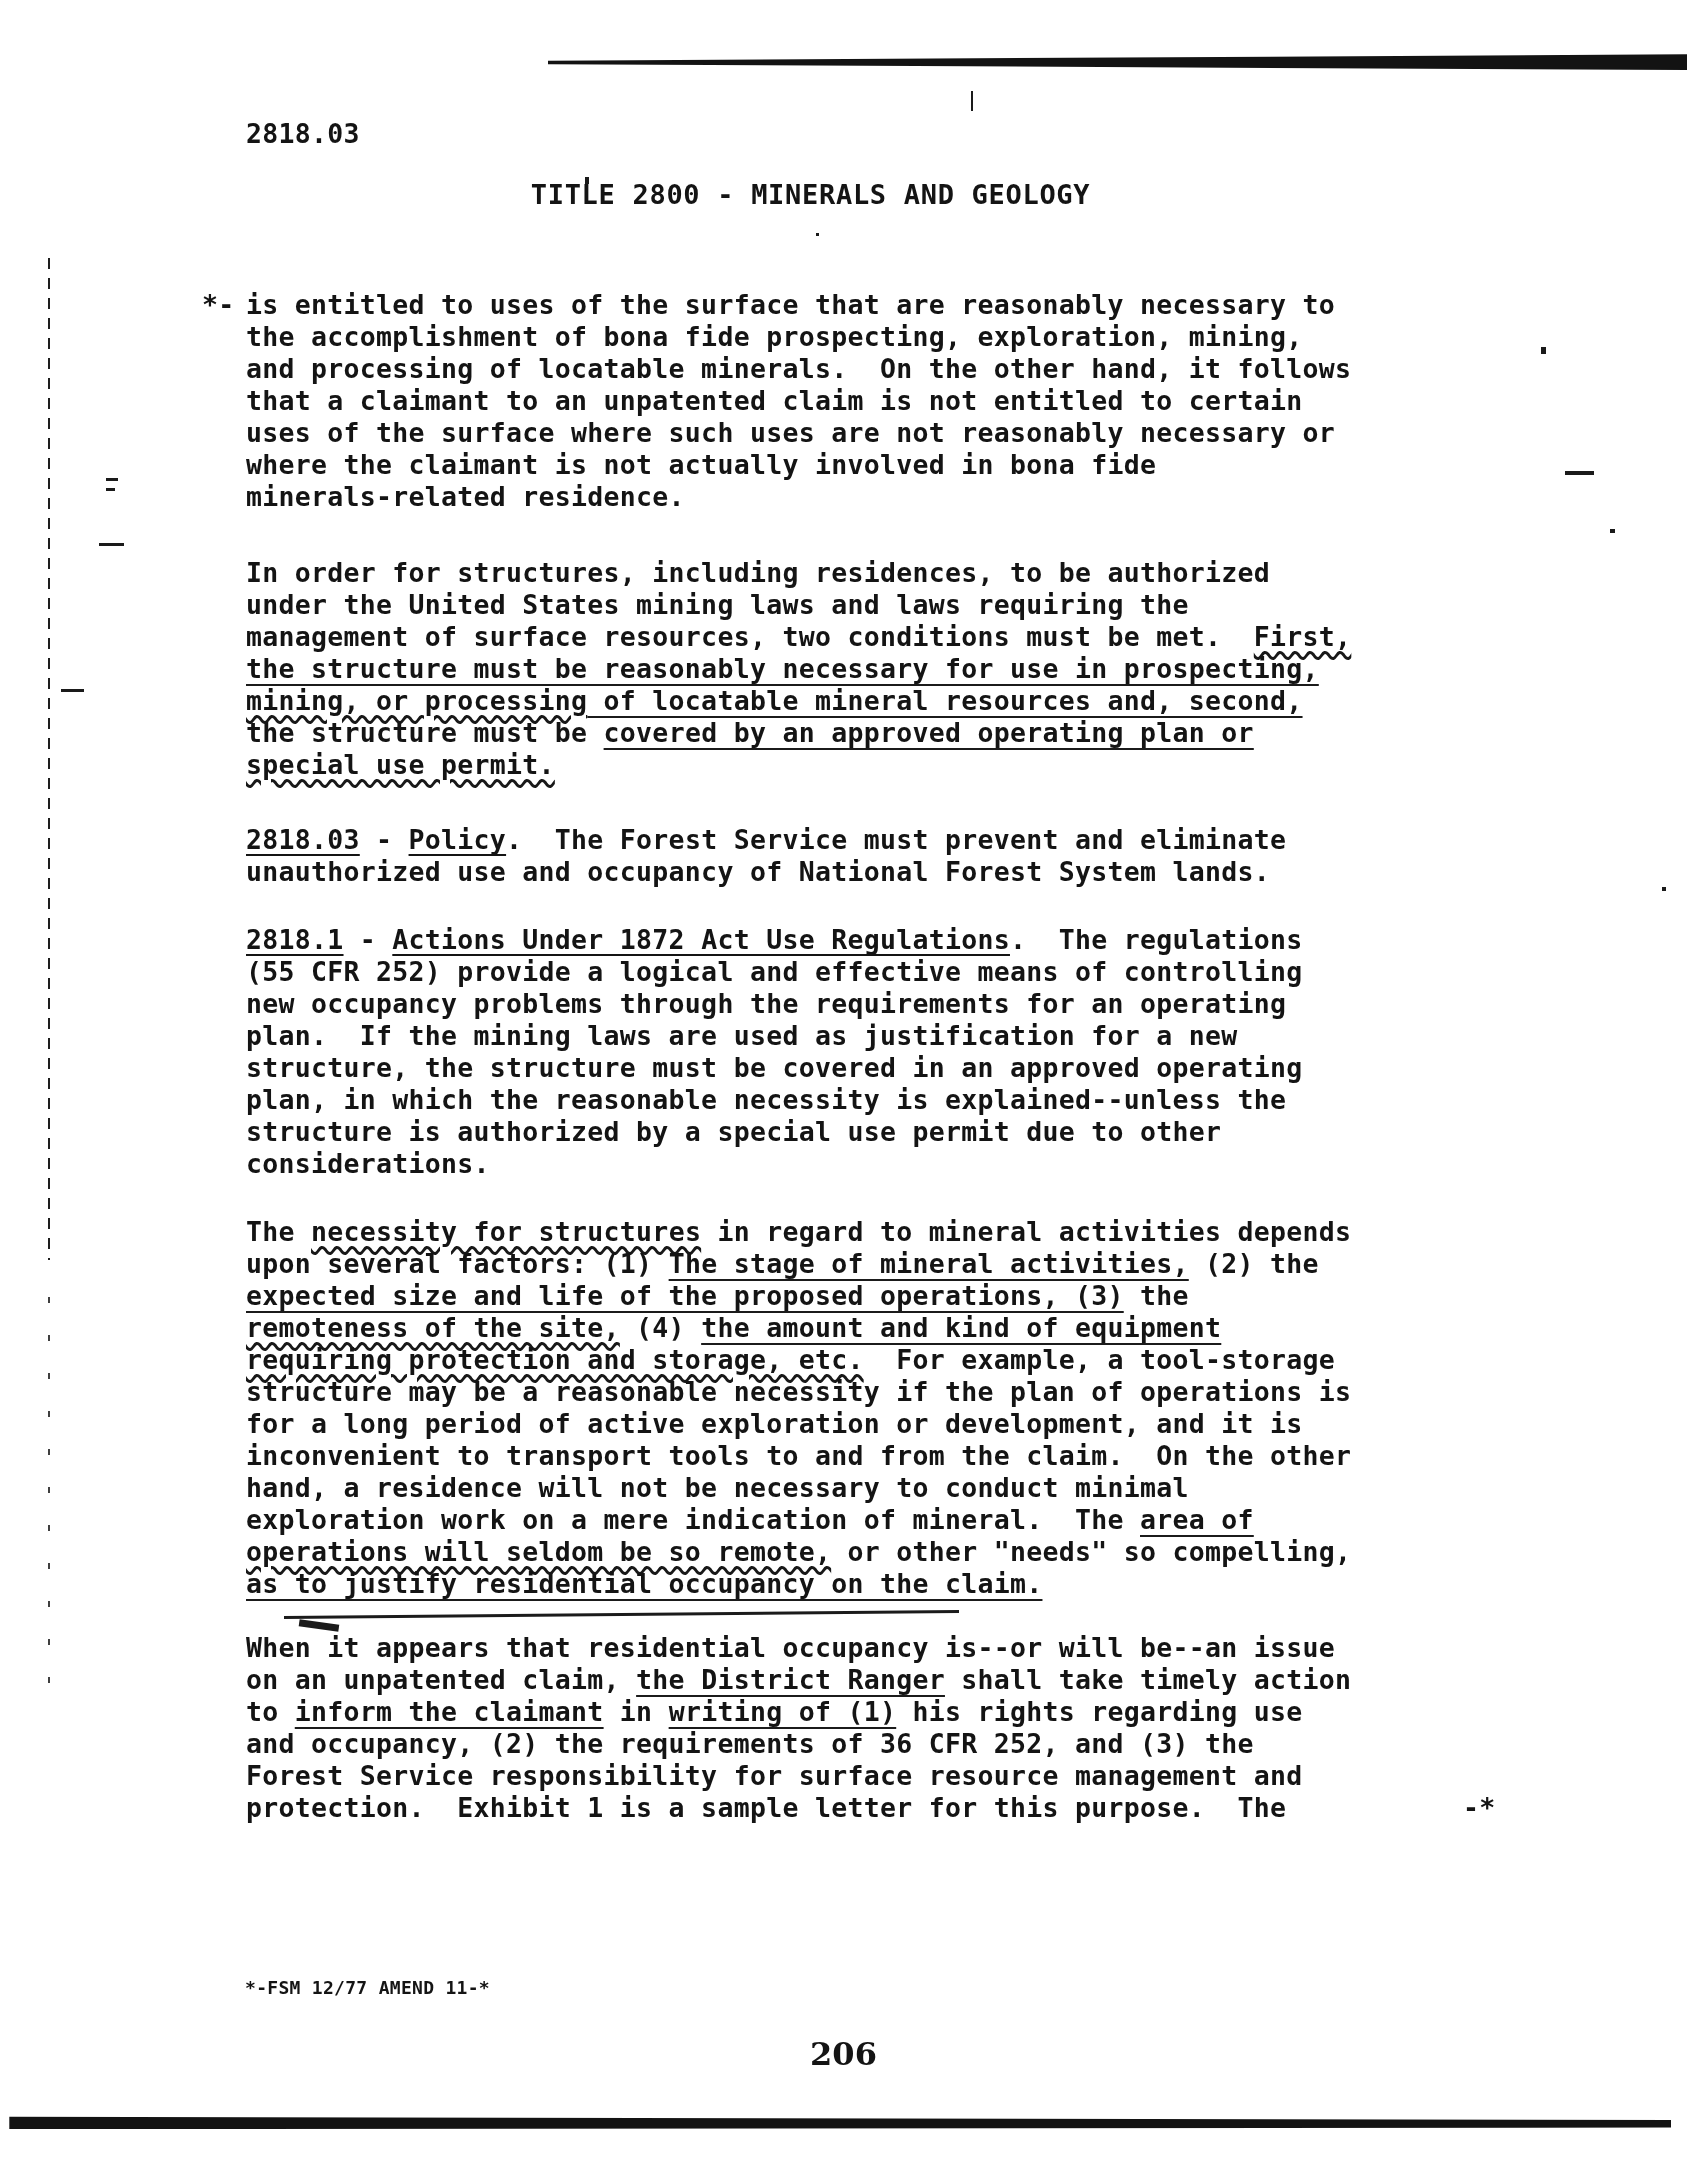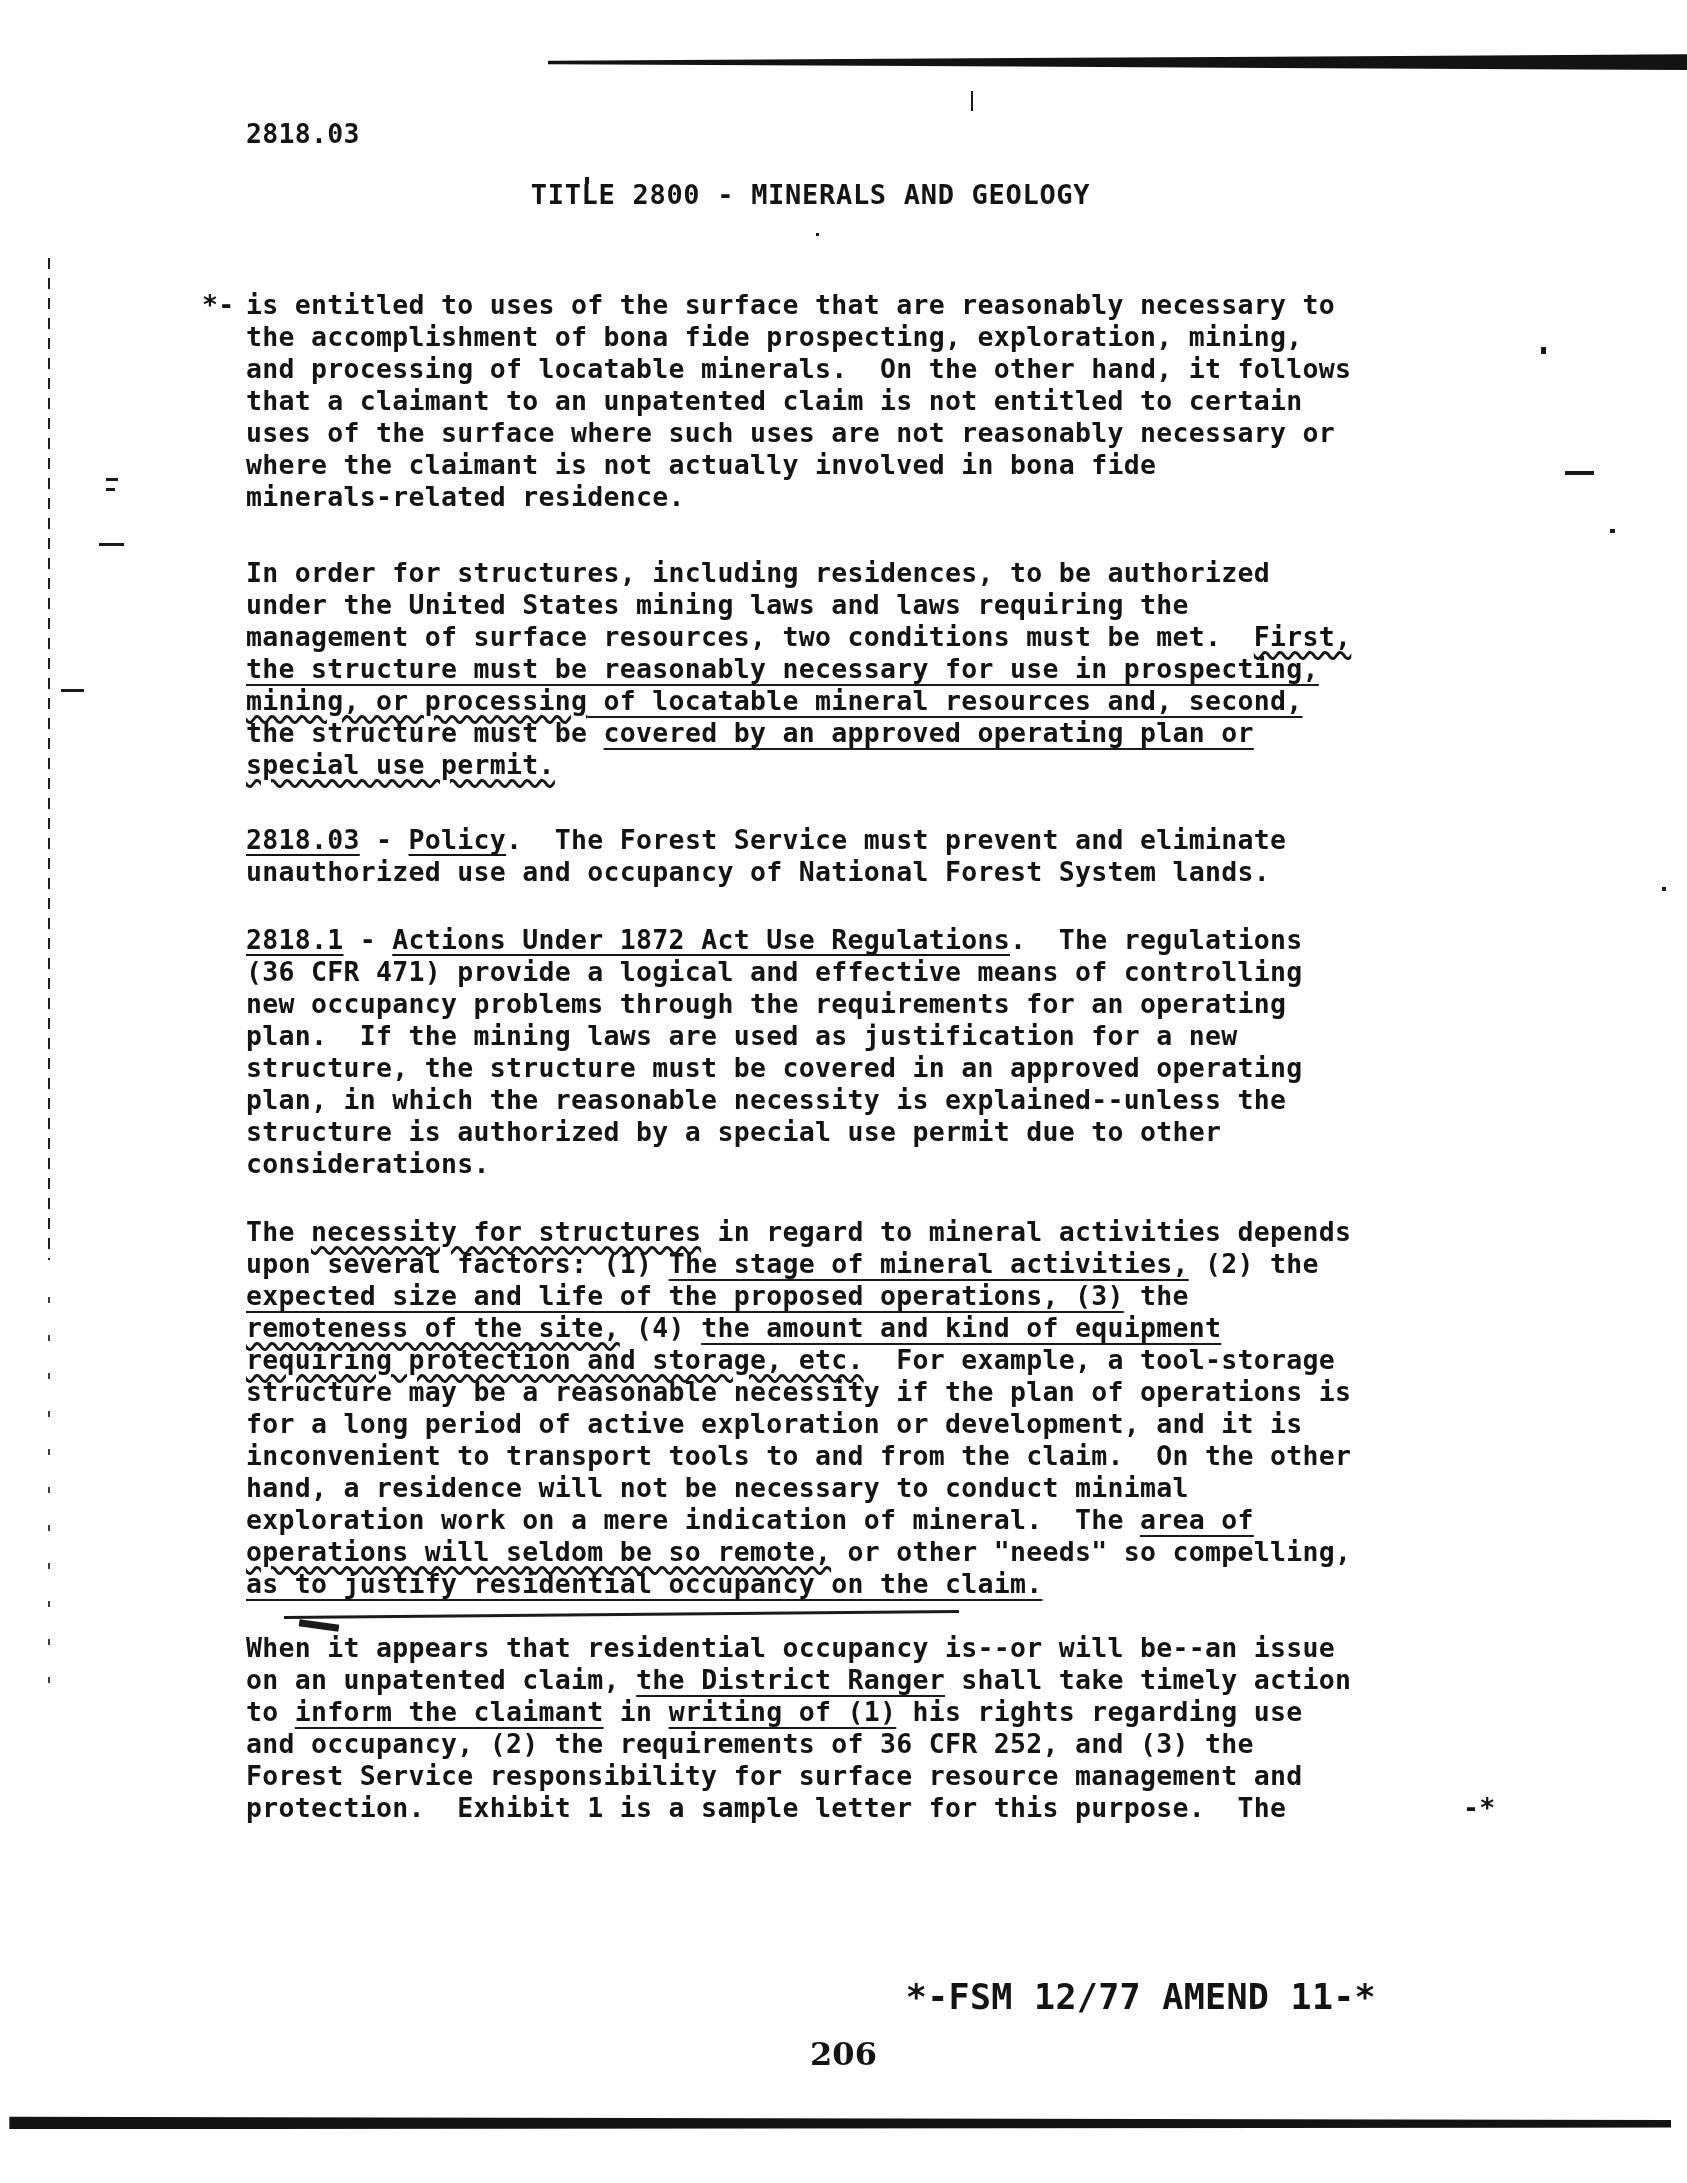--- a/index.html
+++ b/index.html
@@ -72,22 +72,22 @@
   
   .u  { text-decoration: underline; text-decoration-thickness: 2.3px; text-underline-offset: 6px; text-decoration-color: #1b1b1b; }
   
   .u2 { text-decoration: underline; text-decoration-style: wavy; text-decoration-thickness: 2.6px; text-underline-offset: 4.6px; text-decoration-color: #181818; }
   
   .tu { text-decoration: underline; text-decoration-thickness: 2px; text-underline-offset: 5.3px; text-decoration-color: #141414; }
   .mstar { position: absolute; left: -44px; }
   .estar { position: absolute; left: 1217px; }
   .footer-line {
     position: absolute; left: 245px; top: 1977px;
-    width: 1131px; text-align: right;
-    font-size: 35px; letter-spacing: 0.3px;
+    width: 1131px; text-align: left;
+    font-size: 18px; letter-spacing: 0.3px;
   }
   .page-number {
     position: absolute; left: 0; top: 2035px;
     width: 1687px; text-align: center;
     font-family: "DejaVu Serif", "Liberation Serif", serif;
     font-weight: bold; font-size: 32px;
   }
 </style>
 </head>
 <body>
@@ -135,21 +135,21 @@
         <div class="line"><span class="u2">mining, or processing</span><span class="u"> of locatable mineral resources and, second,</span></div>
         <div class="line"><span>the structure must be </span><span class="u">covered by an approved operating plan or</span></div>
         <div class="line"><span class="u2">special use permit.</span></div>
       </div>
     <div class="para" id="p3">
         <div class="line"><span class="tu">2818.03</span><span> - </span><span class="tu">Policy</span><span>.  The Forest Service must prevent and eliminate</span></div>
         <div class="line"><span>unauthorized use and occupancy of National Forest System lands.</span></div>
       </div>
     <div class="para" id="p4">
         <div class="line"><span class="tu">2818.1</span><span> - </span><span class="tu">Actions Under 1872 Act Use Regulations</span><span>.  The regulations</span></div>
-        <div class="line"><span>(36 CFR 471) provide a logical and effective means of controlling</span></div>
+        <div class="line"><span>(55 CFR 252) provide a logical and effective means of controlling</span></div>
         <div class="line"><span>new occupancy problems through the requirements for an operating</span></div>
         <div class="line"><span>plan.  If the mining laws are used as justification for a new</span></div>
         <div class="line"><span>structure, the structure must be covered in an approved operating</span></div>
         <div class="line"><span>plan, in which the reasonable necessity is explained--unless the</span></div>
         <div class="line"><span>structure is authorized by a special use permit due to other</span></div>
         <div class="line"><span>considerations.</span></div>
       </div>
     <div class="para" id="p5">
         <div class="line"><span>The </span><span class="u2">necessity for structures</span><span> in regard to mineral activities depends</span></div>
         <div class="line"><span>upon several factors: (1) </span><span class="u">The stage of mineral activities,</span><span> (2) the</span></div>

